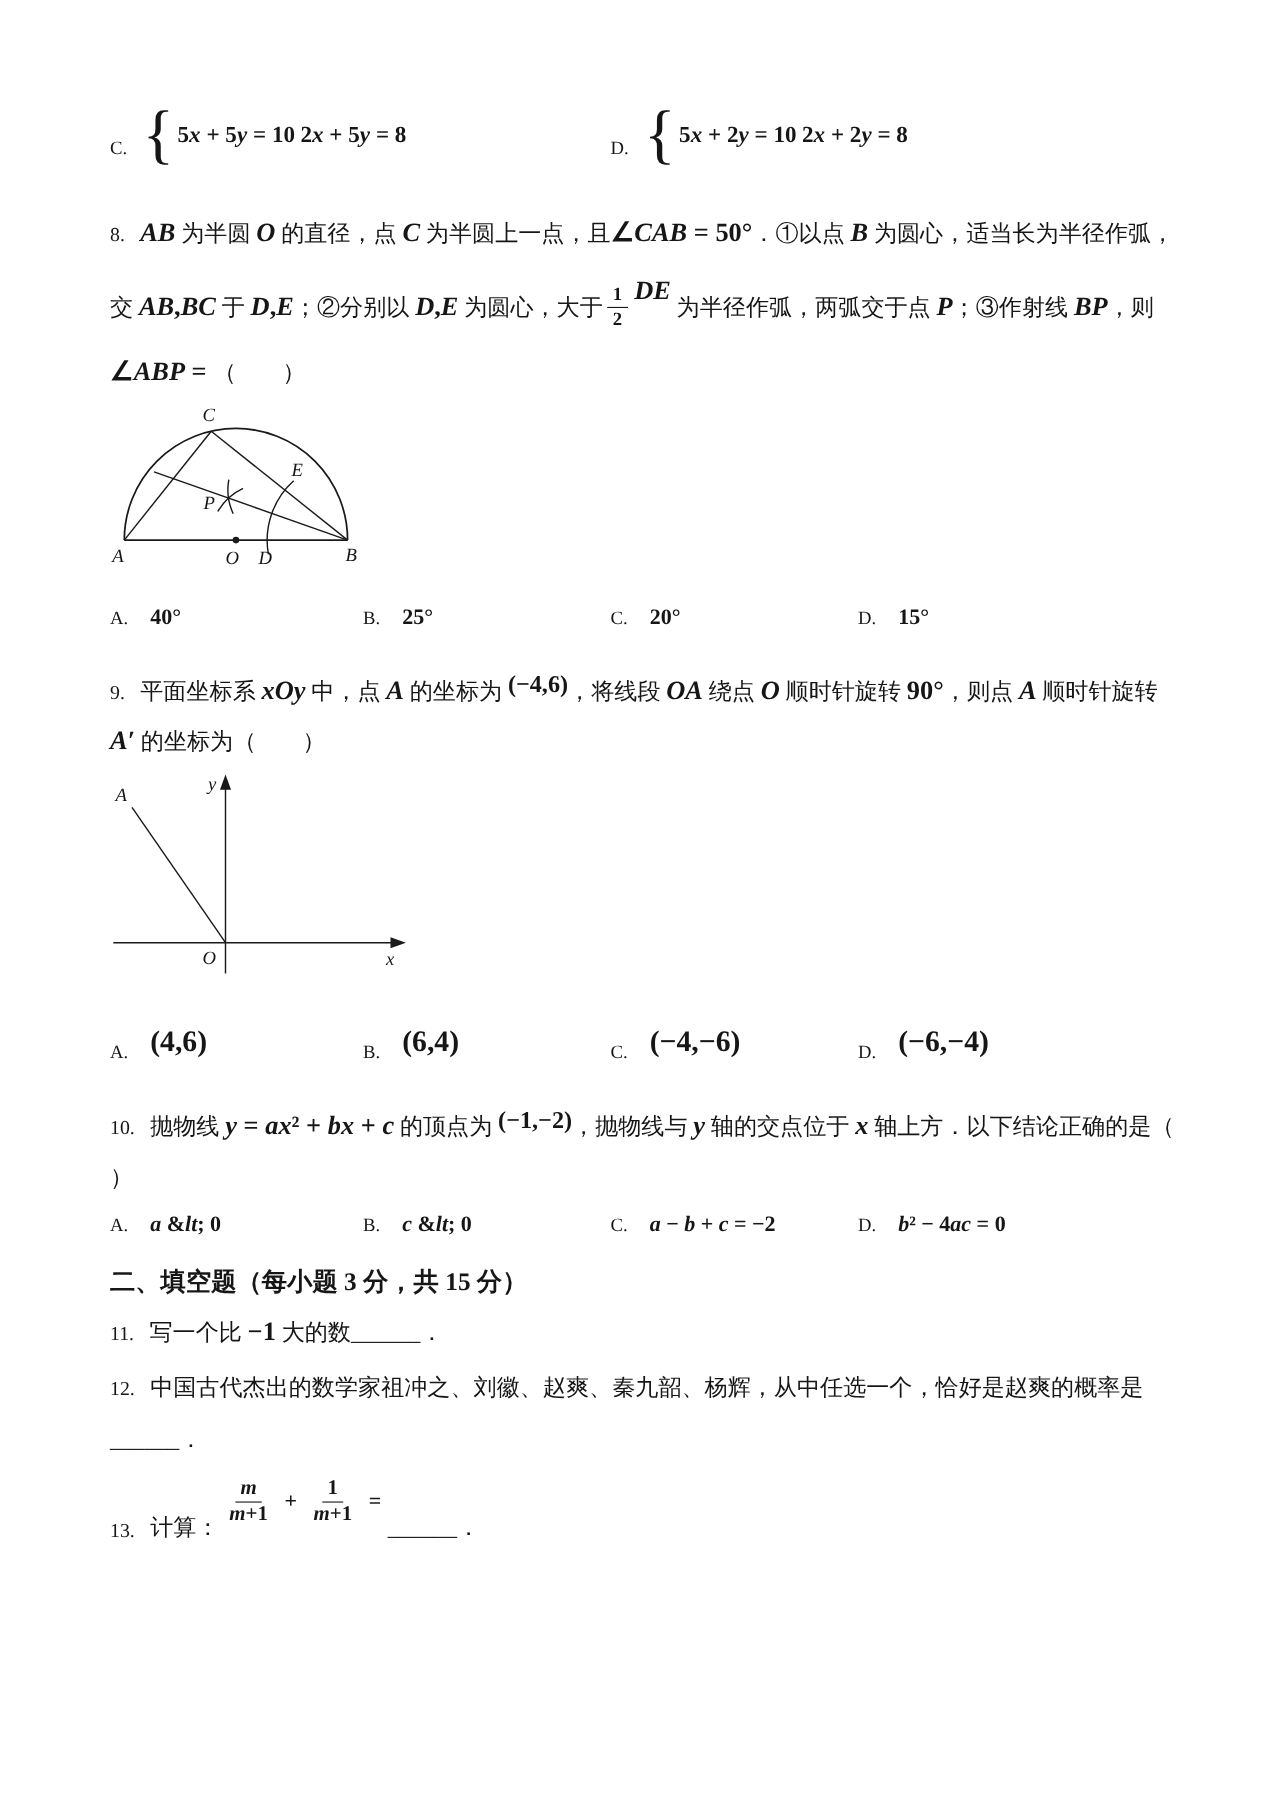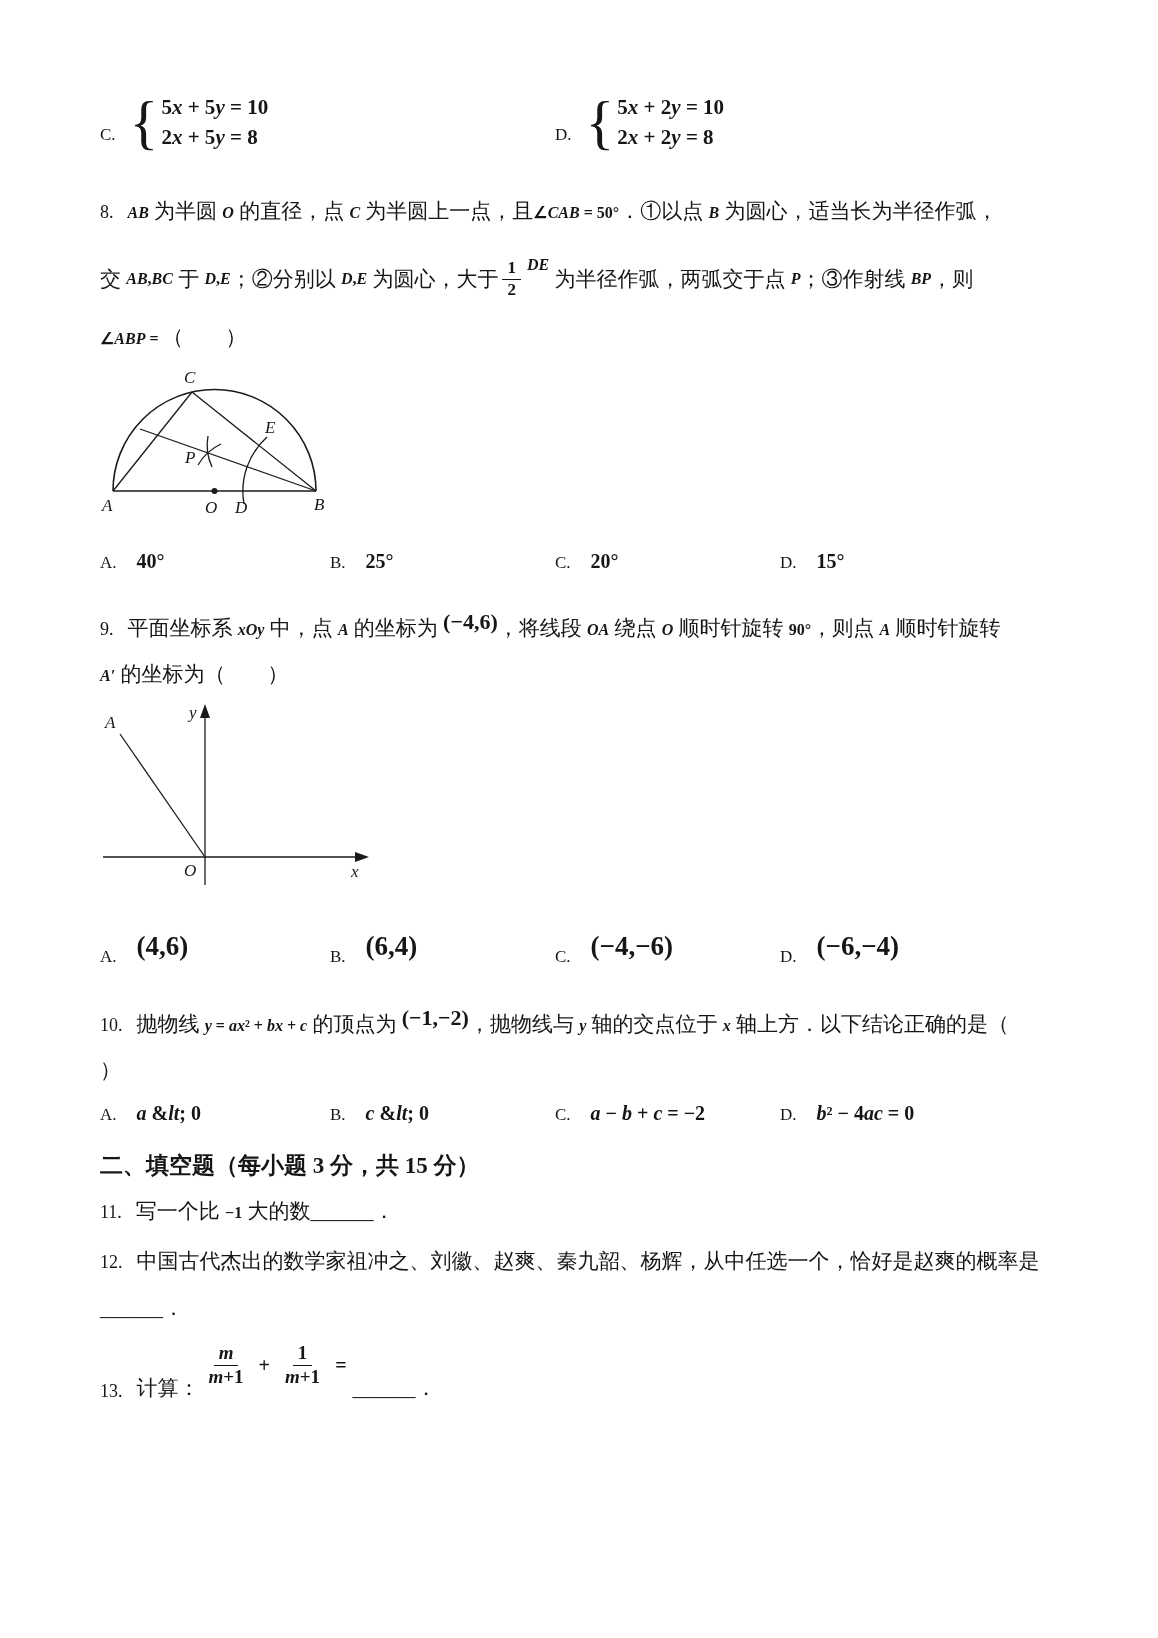--- a/index.html
+++ b/index.html
@@ -5,32 +5,32 @@
   html,body { margin:0; padding:0; }
   body { width:1158px; height:1638px; background:#ffffff; }
   #page { position:relative; width:1158px; height:1638px; background:#ffffff;
           font-family:"Liberation Serif", serif; color:#161616; overflow:hidden; }
   #page span { white-space:pre; }
 
   .line { position:absolute; display:flex; align-items:baseline; }
   .linec { align-items:center; }
   .cn  { font-size:21px; }
   .qnum{ font-size:18px; margin-right:14px; }
-  .m   { font-size:16px; font-weight:bold; }
+  .m   { font-size:24px; font-weight:bold; }
   .m i { font-style:italic; }
   .m-big { font-size:22px; position:relative; top:-6px; }
   .sup { transform:translateY(-14px); margin-left:2px; }
 
   
   #optrow7 { position:absolute; left:100px; top:92px; width:980px; height:86px; }
   .sys7 { position:absolute; top:0; display:flex; align-items:center; }
   .s7a { left:0; }  .s7b { left:455px; }
   .olabel { font-size:17px; margin-right:14px; margin-top:26px; }
   .brace { font-size:60px; line-height:1; font-weight:400; }
-  .syscol { display:flex; flex-direction:column; gap:5px; margin-left:3px; }
+  .syscol { display:flex; flex-direction:row; gap:5px; margin-left:3px; }
   .syscol .m { font-size:21px; }
 
   
   .frac { display:inline-flex; flex-direction:column; align-items:center; margin:0 4px; }
   .frac .fnum { border-bottom:1.6px solid #161616; padding:0 5px; line-height:1.2; }
   .frac .fden { padding:0 5px; line-height:1.2; }
   .frac-s .fnum, .frac-s .fden { font-size:17px; }
   .frac-l .fnum, .frac-l .fden { font-size:19px; }
 
   

